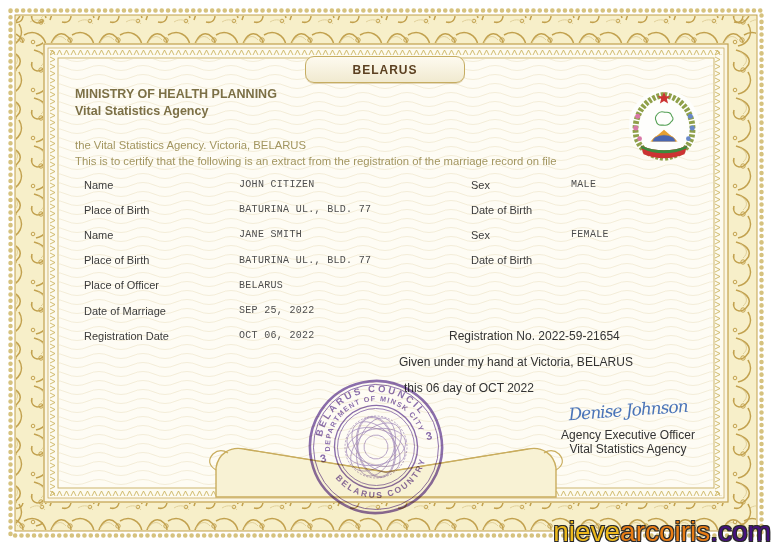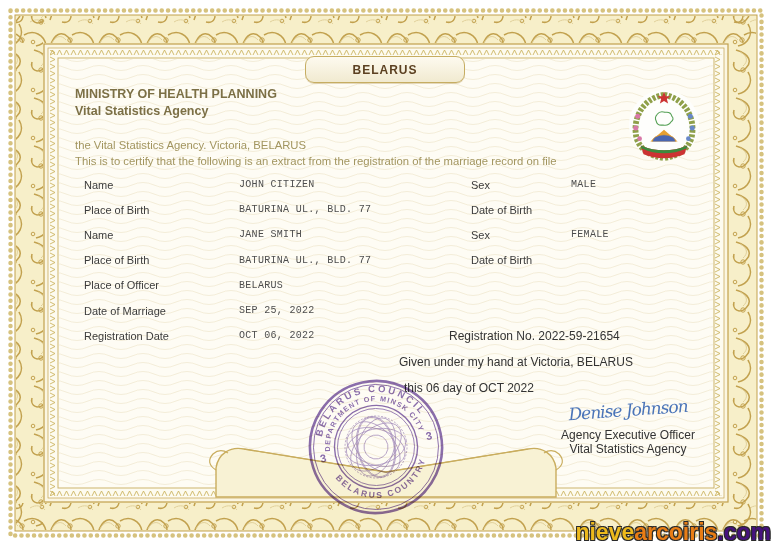--- a/index.html
+++ b/index.html
@@ -39,21 +39,21 @@
     transform:rotate(-4deg);letter-spacing:-1px;margin-bottom:8px;
   }
   .sigtitle{font-size:12px;color:#333;line-height:14px;}
   
   #stamp-svg{position:absolute;left:301px;top:372px;z-index:4;opacity:.88;mix-blend-mode:multiply;}
   
   #emblem-svg{position:absolute;left:626px;top:87px;z-index:2;}
   
   .watermark{
     position:absolute;right:1px;bottom:1px;z-index:6;
-    font-size:23px;font-weight:700;letter-spacing:0px;line-height:26px;
+    font-size:28px;font-weight:400;letter-spacing:0px;line-height:26px;
     text-shadow:-1px -1px 0 #2a2a2a,1px -1px 0 #2a2a2a,-1px 1px 0 #2a2a2a,1px 1px 0 #2a2a2a;
   }
   .wm-yellow{color:#edb91c;}
   .wm-orange{color:#e87d15;}
   .wm-purple{color:#46127e;}
 </style>
 </head>
 <body>
 
 <svg id="frame-svg" width="772" height="546" viewBox="0 0 772 546">

